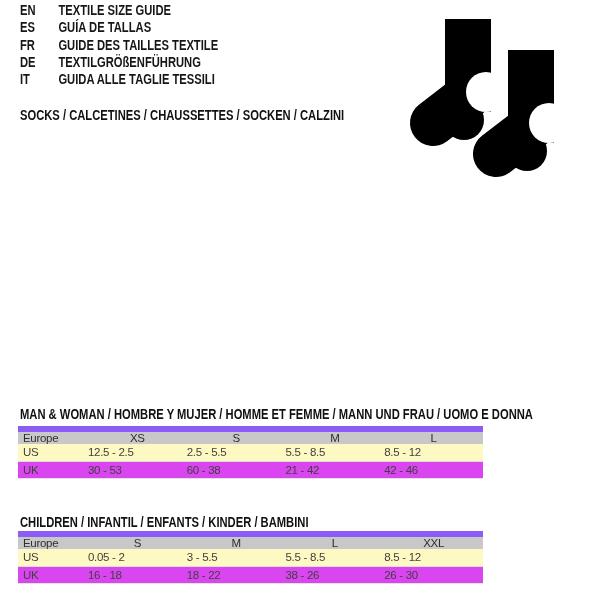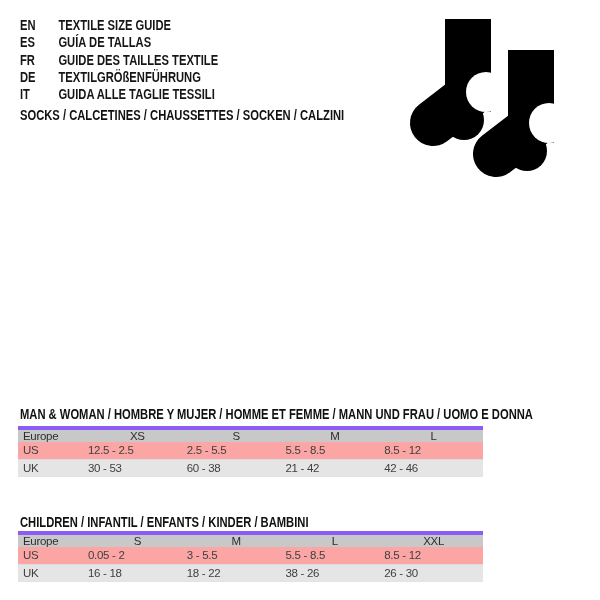--- a/index.html
+++ b/index.html
@@ -1,21 +1,21 @@
 <!DOCTYPE html>
 <html><head>
 <meta charset="utf-8">
 <style>
   html,body{margin:0;padding:0;background:#ffffff;}
   .canvas{
     position:relative;width:600px;height:600px;background:#ffffff;overflow:hidden;
     font-family:"Liberation Sans",sans-serif;color:#111111;
   }
   
-  .lang-list{position:absolute;left:20px;top:17px;}
+  .lang-list{position:absolute;left:20px;top:2px;}
   .lang-row{
     display:flex;height:17.3px;line-height:17.3px;
     font-size:14px;font-weight:bold;white-space:nowrap;
     transform:scaleX(0.8);transform-origin:left top;color:#161616;
   }
   .lang-code{width:48px;flex:0 0 48px;}
   
   .category-line{
     position:absolute;left:20px;top:107px;height:17px;line-height:17px;
     font-size:14px;font-weight:bold;white-space:nowrap;
@@ -33,27 +33,27 @@
   .title-2{top:514px;}
   table.size-table{
     position:absolute;left:18px;width:465px;
     border-collapse:collapse;table-layout:fixed;
     font-size:11.5px;letter-spacing:-0.3px;color:#3f3f3f;
   }
   .table-1{top:426px;}
   .table-2{top:531px;}
   table.size-table col.c-region{width:70px;}
   table.size-table thead tr{
-    height:14px;background:#c8c8c8;border-top:4px solid #8b5cf6;color:#2e2e2e;padding-left:12px;
+    height:14px;background:#c8c8c8;border-top:6px solid #8b5cf6;color:#2e2e2e;padding-left:12px;
   }
   table.size-table th{font-weight:normal;text-align:center;padding:0;vertical-align:middle;}
   table.size-table th.region,table.size-table td.region{text-align:left;padding-left:5px;}
   table.size-table tbody tr{height:17px;}
-  table.size-table tbody tr:nth-child(1){background:#fca5a5;border-bottom:1px solid #dcdcdc;}
-  table.size-table tbody tr:nth-child(2){background:#e5e5e5;border-bottom:1px solid #e3e3e3;}
+  table.size-table tbody tr:nth-child(1){background:#fef9c3;border-bottom:1px solid #dcdcdc;}
+  table.size-table tbody tr:nth-child(2){background:#d946ef;border-bottom:1px solid #e3e3e3;}
   table.size-table td{padding:0;vertical-align:middle;}
 </style>
 </head>
 <body>
 
 <div class="canvas">
 
   <div class="lang-list">
     <div class="lang-row">
       <span class="lang-code">EN</span>

